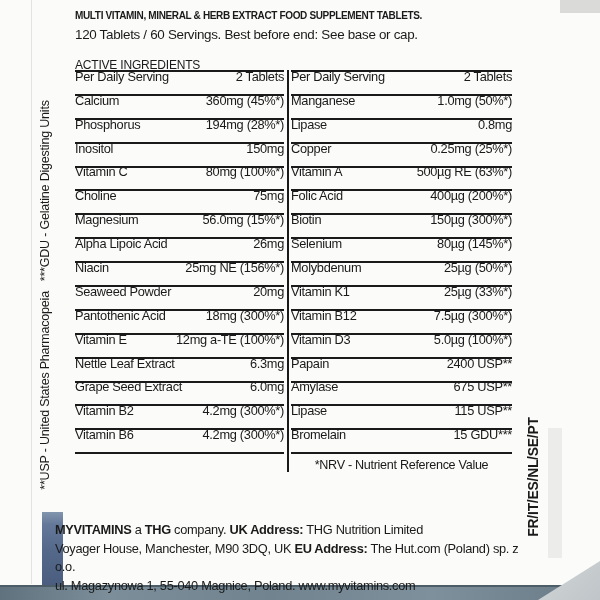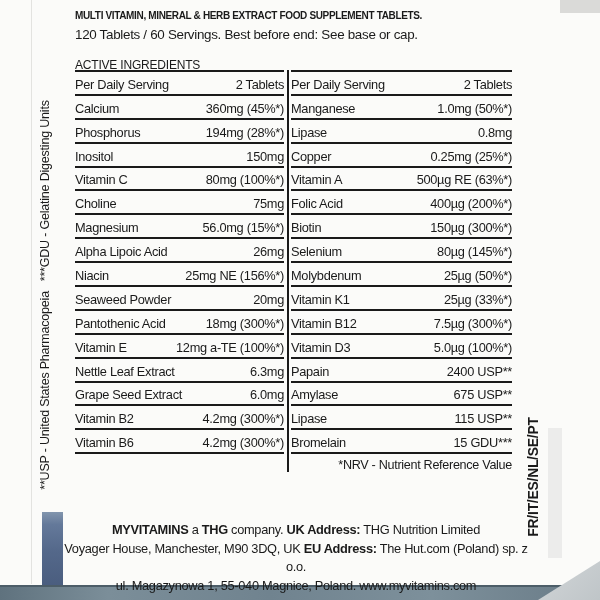--- a/index.html
+++ b/index.html
@@ -34,27 +34,27 @@
   .section-label{font-size:12px;letter-spacing:-0.2px;line-height:14px;margin-top:14px;}
   
   .table-wrap{position:absolute;left:75px;top:70px;width:437px;display:flex;}
   .col{border-top:2px solid #1a1a1a;}
   .col-left{width:209px;}
   .col-divider{width:2px;background:#1a1a1a;margin:0 2px 0 3px;}
   .col-right{flex:1;}
   .row{
     display:flex;justify-content:space-between;align-items:flex-end;
     height:23.9px;box-sizing:border-box;border-bottom:2px solid #1a1a1a;
-    padding-bottom:2px;font-size:12.8px;letter-spacing:-0.3px;
+    padding-bottom:10px;font-size:12.8px;letter-spacing:-0.3px;
   }
   .ing-name{white-space:nowrap;}
   .ing-value{white-space:nowrap;}
-  .nrv-note{text-align:right;font-size:12.6px;letter-spacing:-0.3px;margin-top:4px;}
-  
-  .footer{position:absolute;left:55px;top:521px;width:482px;text-align:center;
+  .nrv-note{text-align:center;font-size:12.6px;letter-spacing:-0.3px;margin-top:4px;}
+  
+  .footer{position:absolute;left:55px;top:521px;width:482px;text-align:left;
           font-size:12.8px;letter-spacing:-0.3px;line-height:18.5px;}
   .b{font-weight:bold;}
   
   .side-note-left{
     position:absolute;left:45px;top:295px;
     transform:translate(-50%,-50%) rotate(-90deg);
     white-space:pre;font-size:12.5px;letter-spacing:-0.2px;
   }
   .side-note-right{
     position:absolute;left:533px;top:477px;

